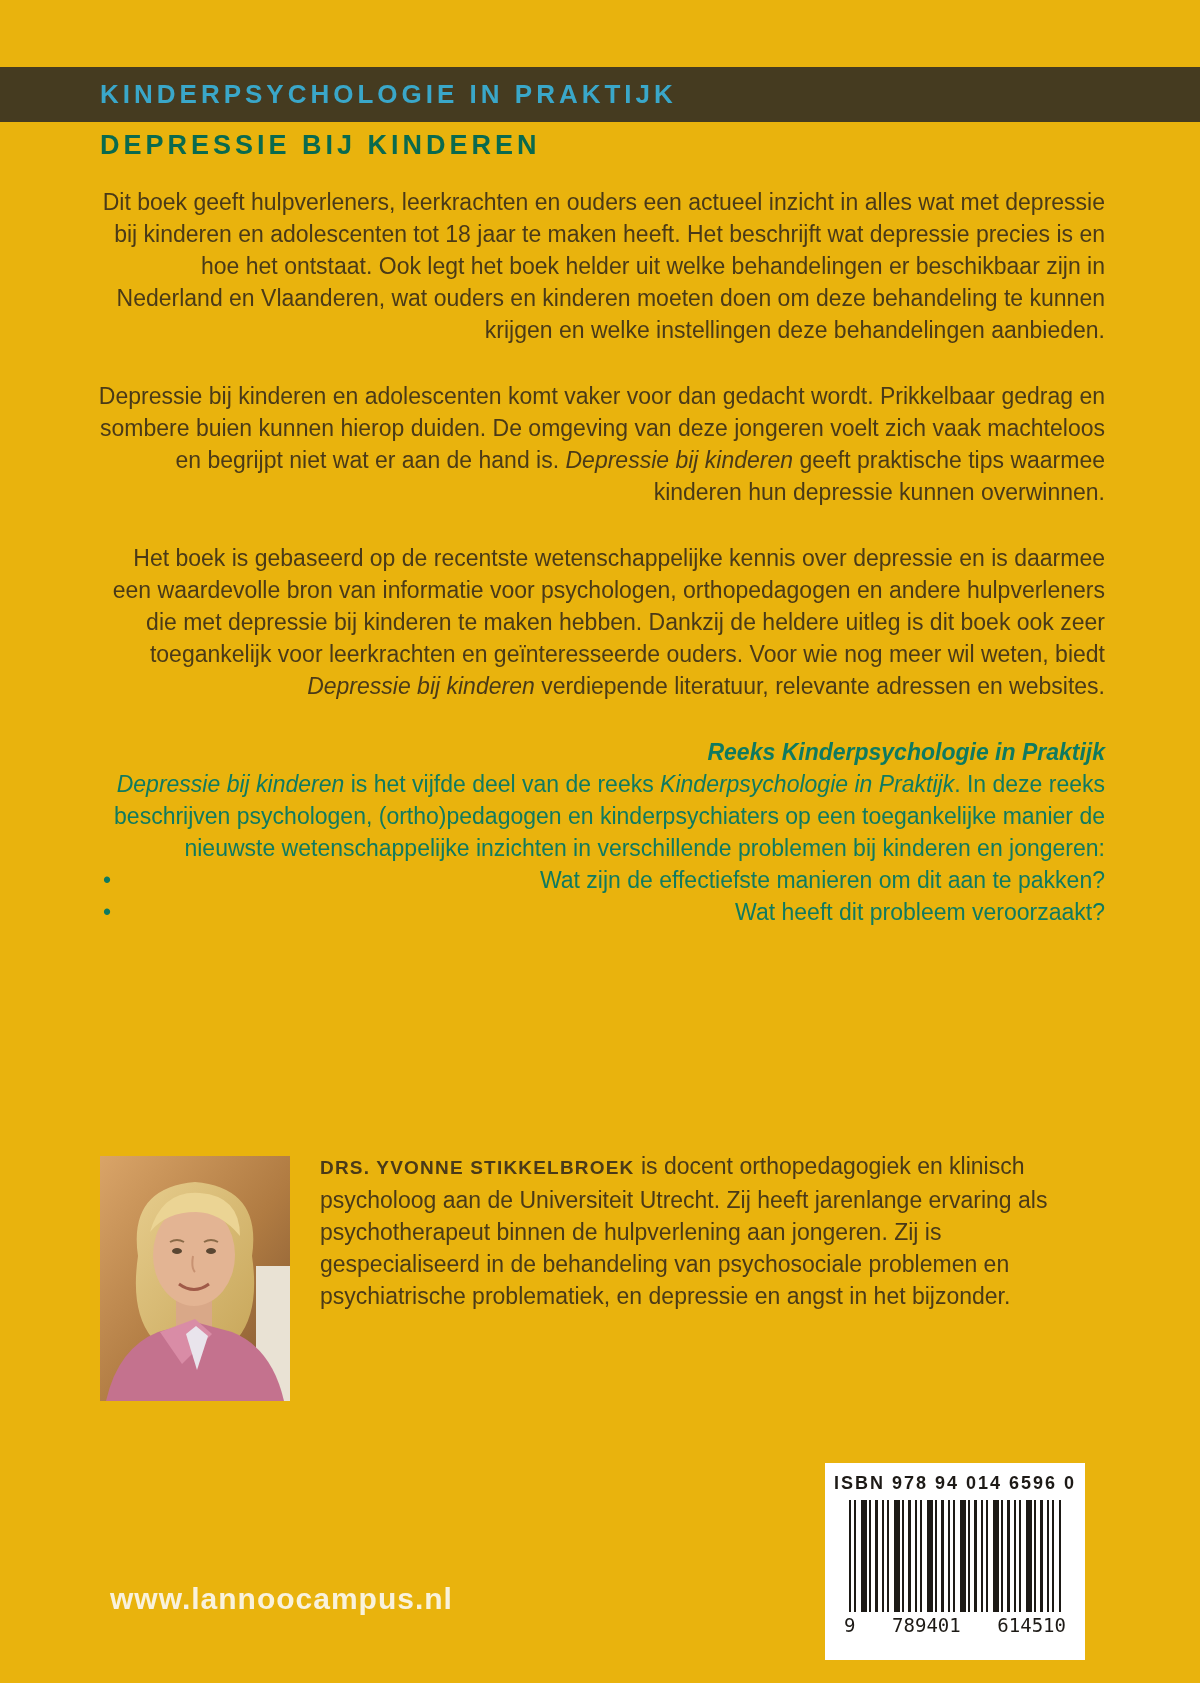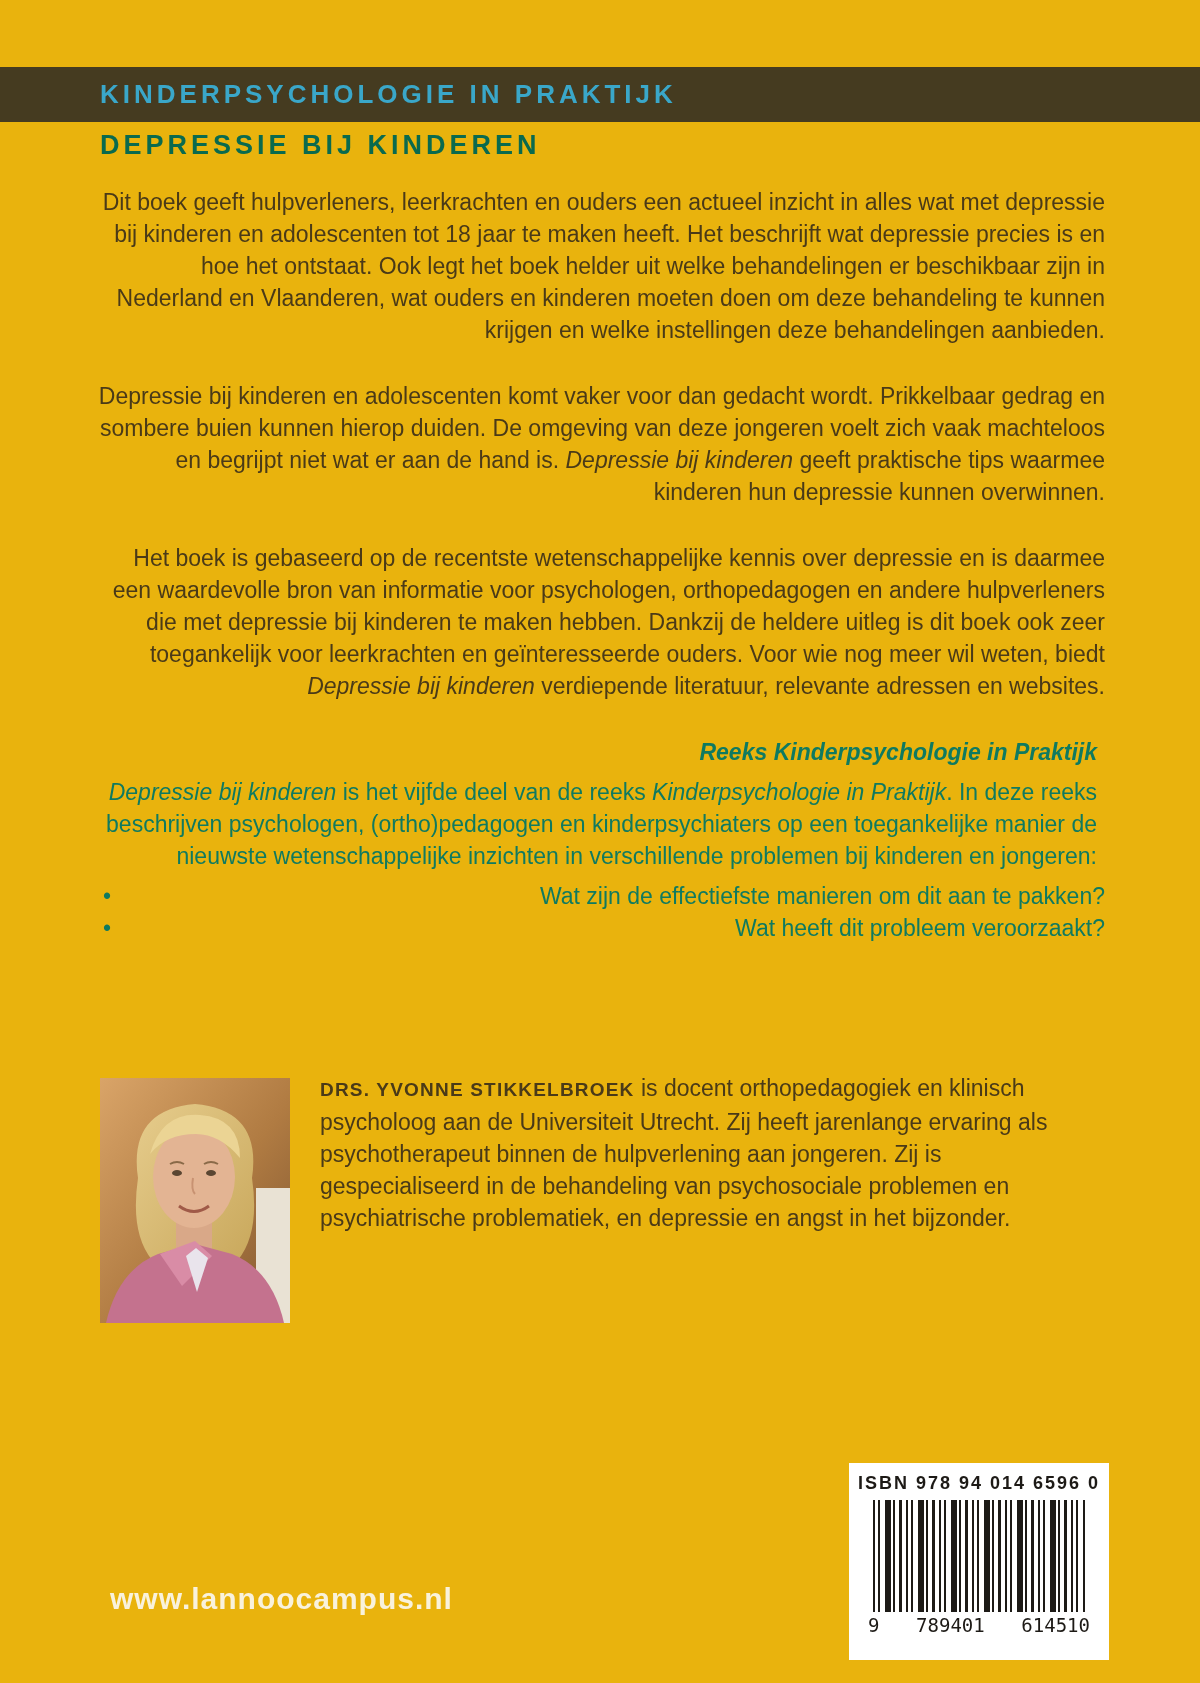--- a/index.html
+++ b/index.html
@@ -7,34 +7,34 @@
   .cover{position:relative;width:1200px;height:1683px;background:var(--bg,#E9B30D);overflow:hidden;}
 
   .band{position:absolute;left:0;top:67px;width:100%;height:55px;background:var(--band,#453B20);display:flex;align-items:center;}
   .series-title{margin-left:100px;color:var(--series_title,#3AA7C9);font-size:26px;font-weight:600;letter-spacing:4px;white-space:nowrap;}
 
   .book-title{position:absolute;left:100px;top:130px;margin:0;color:var(--book_title,#0A6A4E);font-size:27px;font-weight:700;letter-spacing:4px;white-space:nowrap;}
 
   .content{position:absolute;left:97px;top:186px;width:1008px;color:var(--body_text,#4A3A18);font-size:23px;line-height:32px;text-align:right;}
   .content p{margin:0 0 34px 0;}
   .series-info{color:var(--accent,#0F7A60);margin:14px 0 40px 0;}
-  .series-info p{margin:8px;}
+  .series-info p{margin:0;}
   .series-head{font-weight:700;font-style:italic;}
   .series-info ul{list-style:none;margin:0;padding:0;}
   .series-info li{padding-left:26px;position:relative;}
   .series-info li::before{content:"•";position:absolute;left:6px;top:0;color:var(--accent,#0F7A60);}
 
-  .author{position:absolute;left:100px;top:1078px;width:1010px;display:flex;align-items:flex-start;}
+  .author{position:absolute;left:100px;top:1156px;width:1010px;display:flex;align-items:flex-start;}
   .photo{width:190px;height:245px;flex:0 0 auto;display:block;}
   .bio{margin:-6px 0 0 0;padding-left:30px;width:730px;color:var(--body_text,#4A3A18);font-size:23px;line-height:32px;}
   .author-name{font-weight:700;font-size:19px;letter-spacing:1.2px;}
 
   .website{position:absolute;left:110px;top:1582px;color:var(--website,#F9F2DC);font-size:30px;font-weight:700;letter-spacing:1px;}
 
-  .isbn-box{position:absolute;left:825px;top:1463px;width:260px;height:197px;background:var(--barcode_bg,#FFFFFF);box-sizing:border-box;padding-top:10px;margin-left:24px;}
+  .isbn-box{position:absolute;left:825px;top:1463px;width:260px;height:197px;background:var(--barcode_bg,#FFFFFF);box-sizing:border-box;padding-top:10px;}
   .isbn-label{text-align:center;color:var(--barcode_ink,#1D1A16);font-size:18px;font-weight:700;letter-spacing:2px;white-space:nowrap;}
   .barcode{width:212px;height:112px;margin:6px auto 0;background:repeating-linear-gradient(90deg,
       var(--barcode_ink,#1D1A16) 0 2px,#fff 2px 5px,
       var(--barcode_ink,#1D1A16) 5px 7px,#fff 7px 12px,
       var(--barcode_ink,#1D1A16) 12px 18px,#fff 18px 20px,
       var(--barcode_ink,#1D1A16) 20px 22px,#fff 22px 26px,
       var(--barcode_ink,#1D1A16) 26px 29px,#fff 29px 33px);}
   .barcode-digits{width:222px;margin:2px auto 0;display:flex;justify-content:space-between;
       font-family:"DejaVu Sans Mono",monospace;font-size:19px;color:var(--barcode_ink,#1D1A16);}
 </style>

